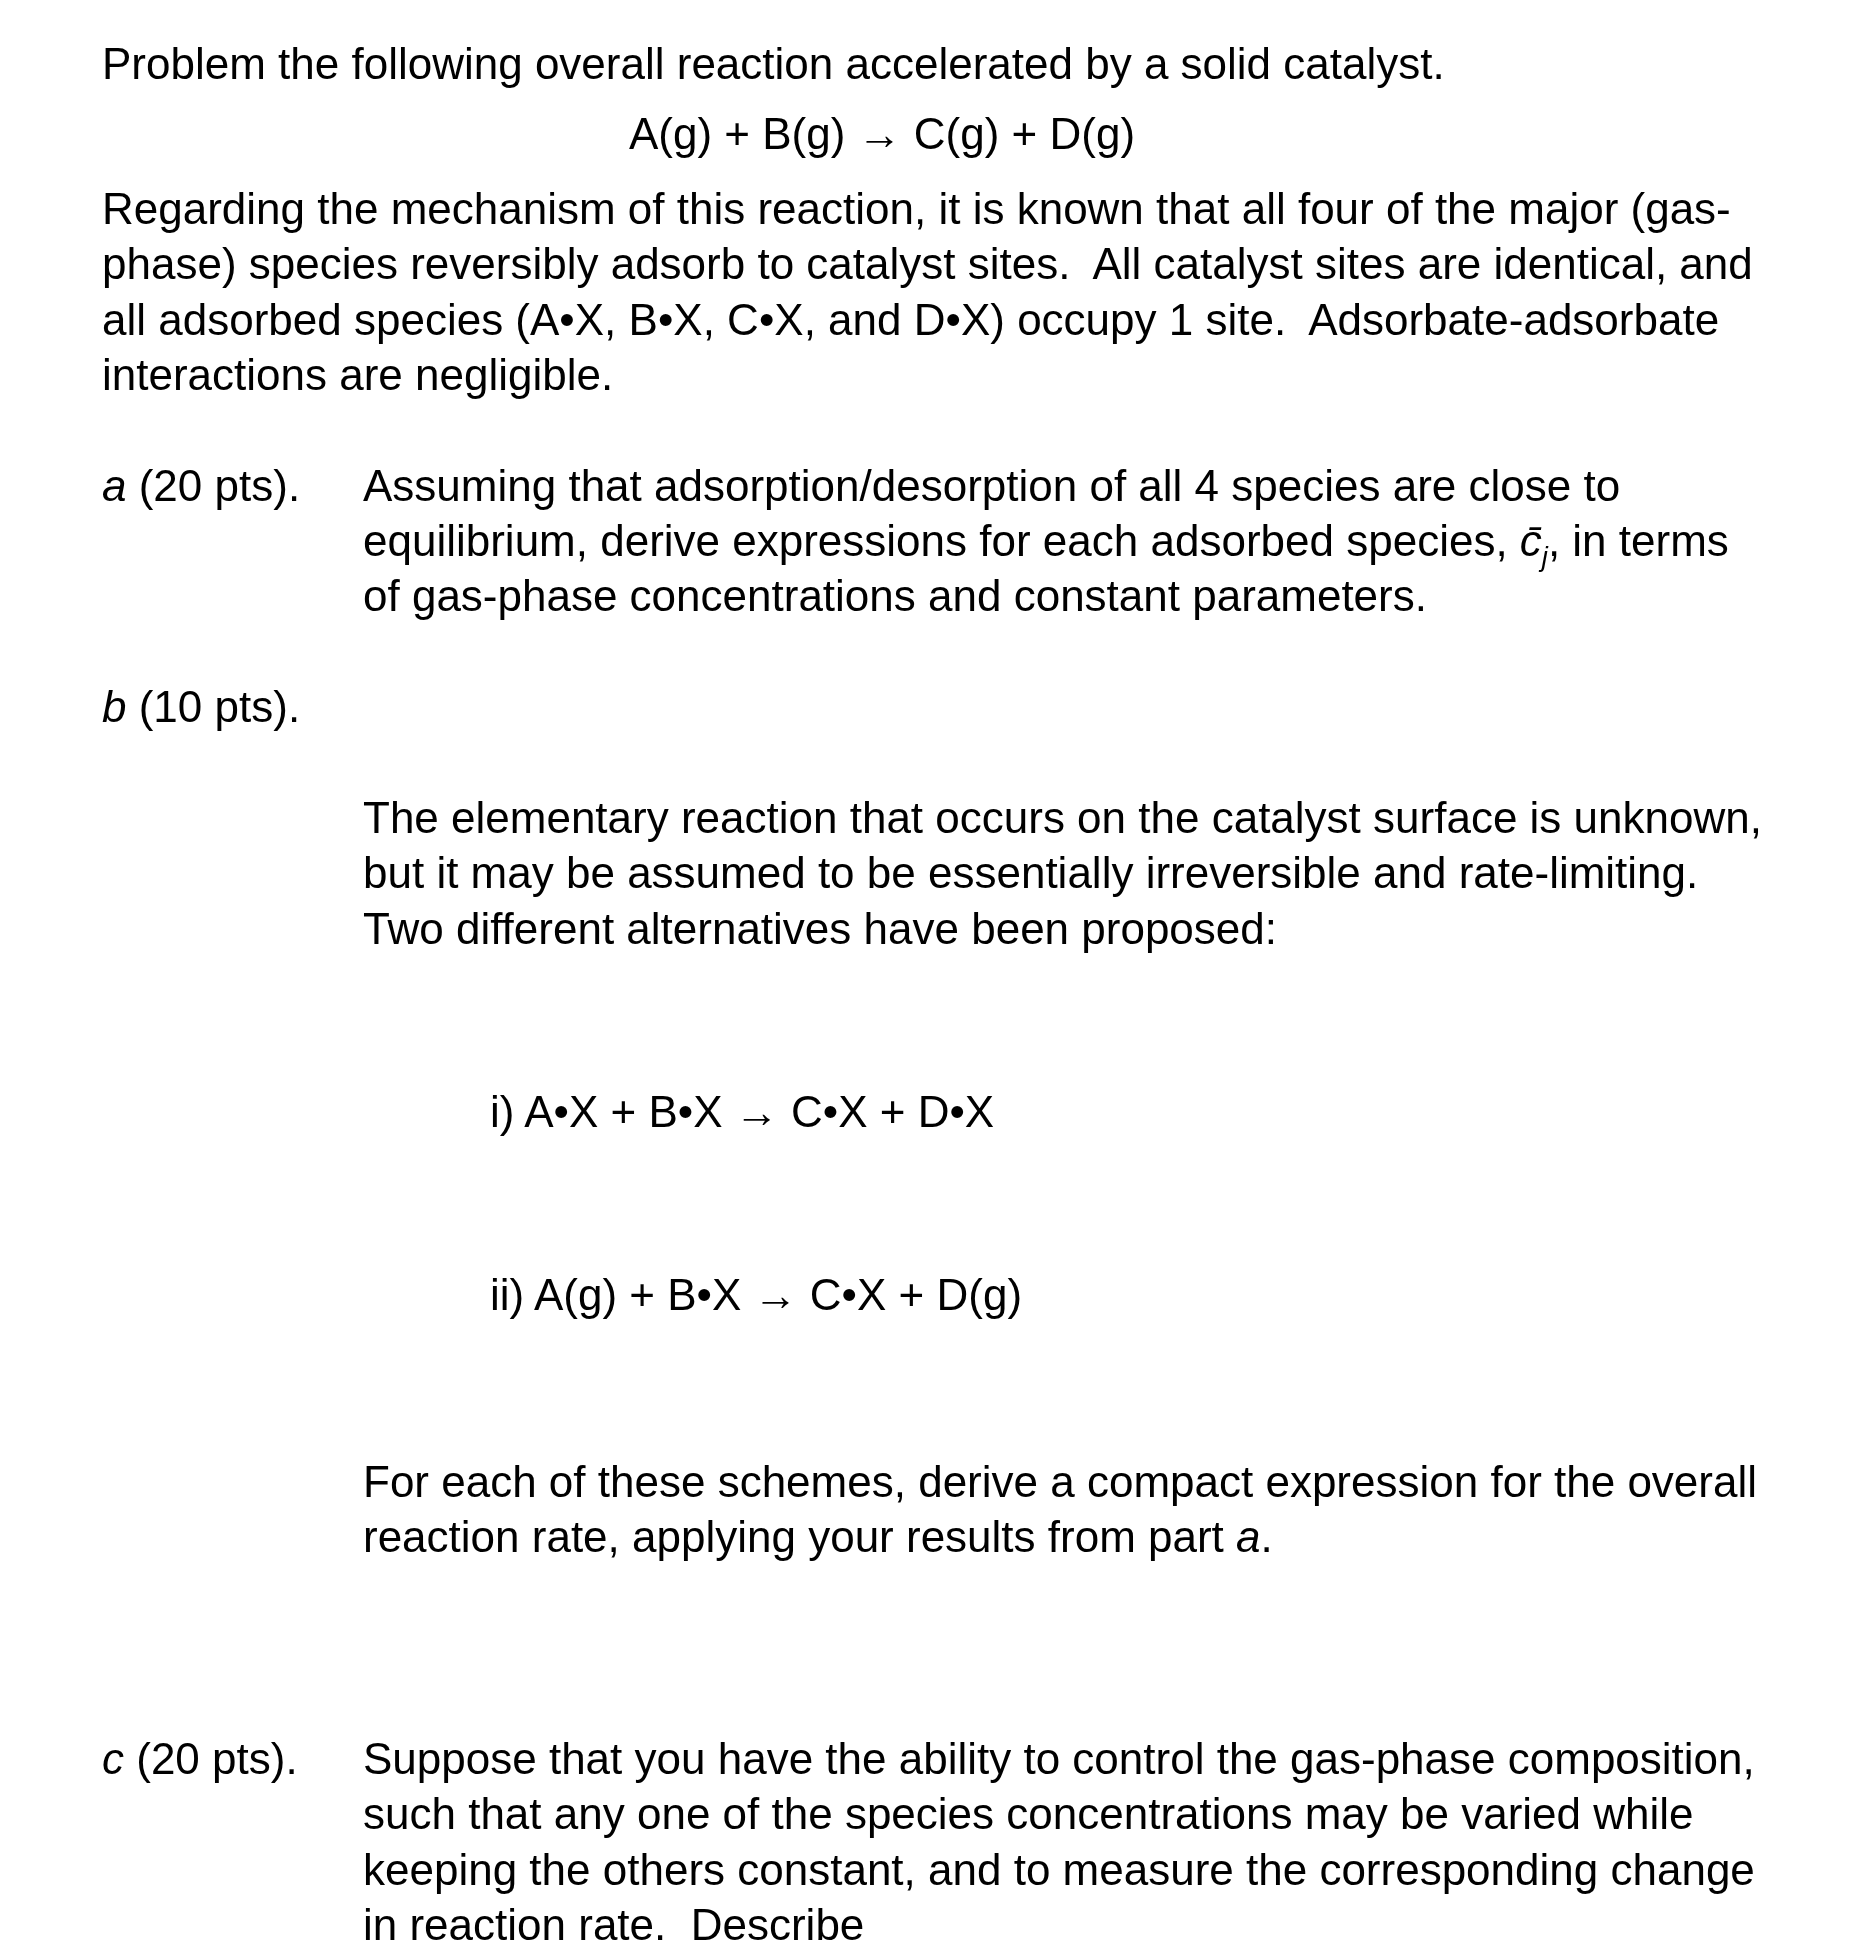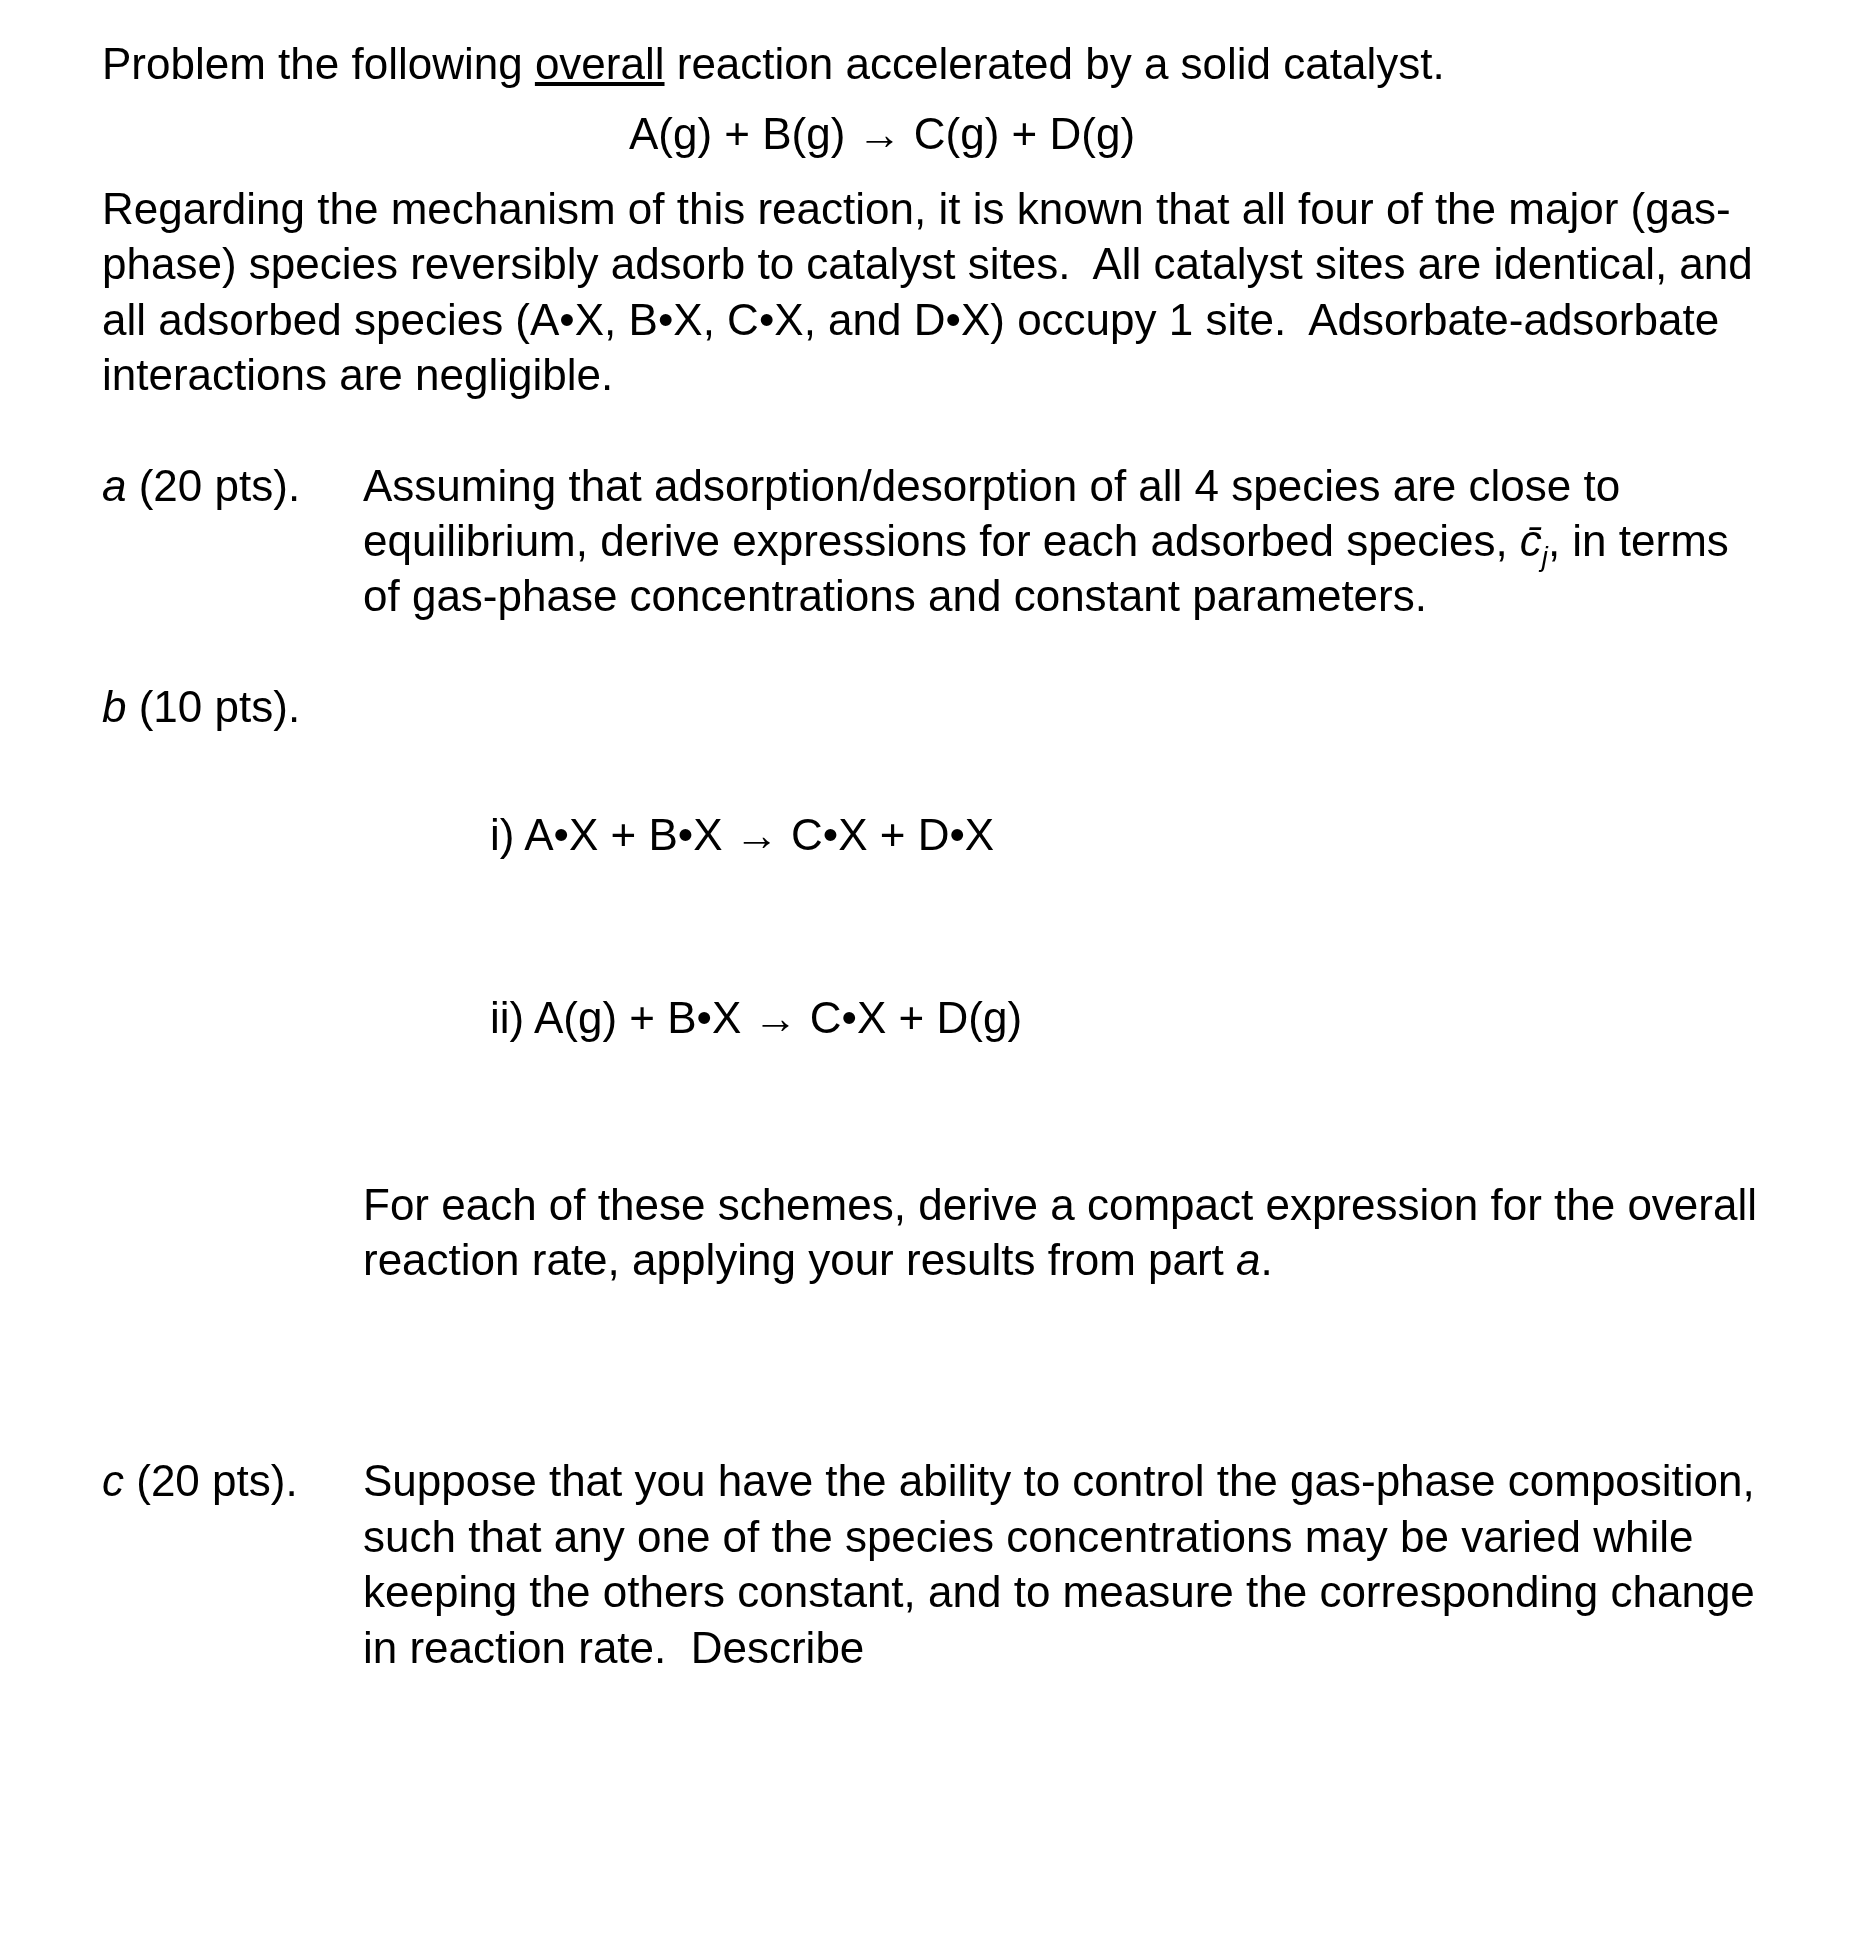--- a/index.html
+++ b/index.html
@@ -7,21 +7,21 @@
   body {
     width: 1874px;
     height: 1955px;
     font-family: "Liberation Sans", sans-serif;
     font-size: 44px;
     line-height: 1.26;
     color: #000000;
     overflow: hidden;
   }
   .page { padding: 36px 102px 0 102px; }
-  .u { text-decoration: underline; }
+  .u { }
   .i { font-style: italic; }
   h1.title { font-size: 44px; font-weight: 700; line-height: 1.26; }
   p.body-par { white-space: pre-wrap; }
   .equation {
     text-align: center;
     white-space: pre-wrap;
     margin: 14.4px 110px 19.5px 0;
   }
   .part {
     display: flex;
@@ -48,20 +48,21 @@
   <p class="body-par">Regarding the mechanism of this reaction, it is known that all four of the major (gas-phase) species reversibly adsorb to catalyst sites.  All catalyst sites are identical, and all adsorbed species (A•X, B•X, C•X, and D•X) occupy 1 site.  Adsorbate-adsorbate interactions are negligible.</p>
 
   <div class="part">
     <div class="part-label"><span class="i">a</span><span> (20 pts).</span></div>
     <div class="part-body"><span>Assuming that adsorption/desorption of all 4 species are close to equilibrium, derive expressions for each adsorbed species, </span><span class="i"><span>c̄</span><sub>j</sub></span><span>, in terms of gas-phase concentrations and constant parameters.</span></div>
   </div>
 
   <div class="part">
     <div class="part-label"><span class="i">b</span><span> (10 pts).</span></div>
     <div class="part-body">
+      <div>The elementary reaction that occurs on the catalyst surface is unknown, but it may be assumed to be essentially irreversible and rate-limiting.  Two different alternatives have been proposed:</div>
       <div class="scheme-line">i) A•X + B•X → C•X + D•X</div>
       <div class="scheme-line">ii) A(g) + B•X → C•X + D(g)</div>
       <div class="closing"><span>For each of these schemes, derive a compact expression for the overall reaction rate, applying your results from part </span><span class="i">a</span><span>.</span></div>
     </div>
   </div>
 
   <div class="part">
     <div class="part-label"><span class="i">c</span><span> (20 pts).</span></div>
     <div class="part-body"><span>Suppose that you have the ability to control the gas-phase composition, such that any one of the species concentrations may be varied while keeping the others constant, and to measure the corresponding change in reaction rate.  Describe </span></div>
   </div>

